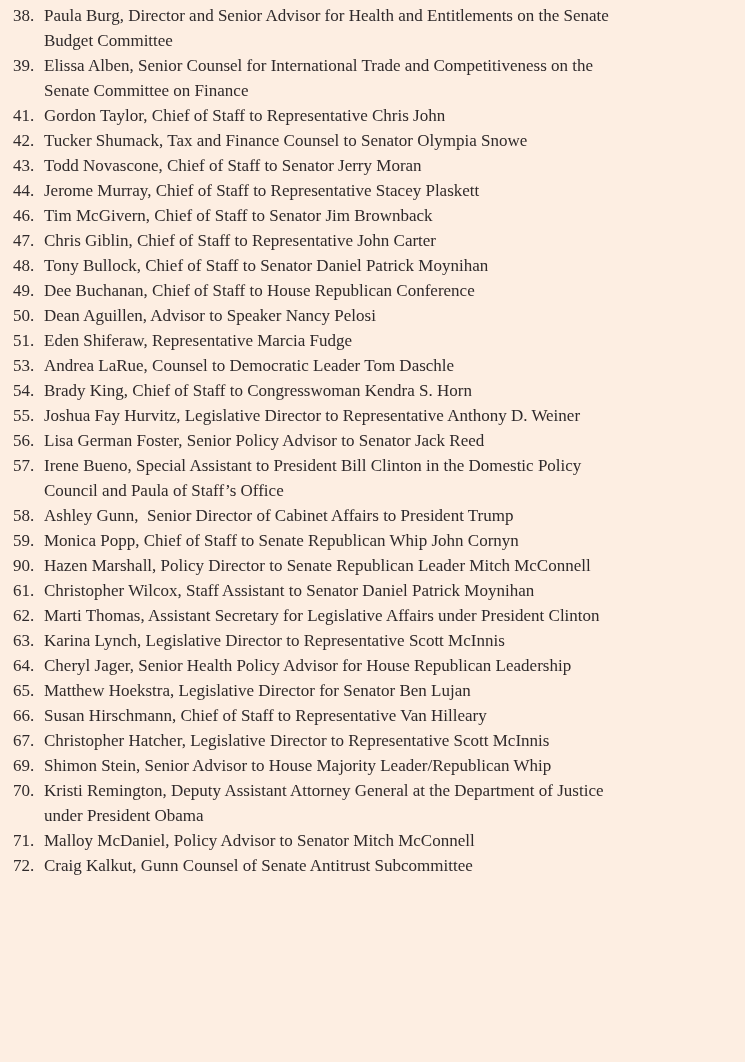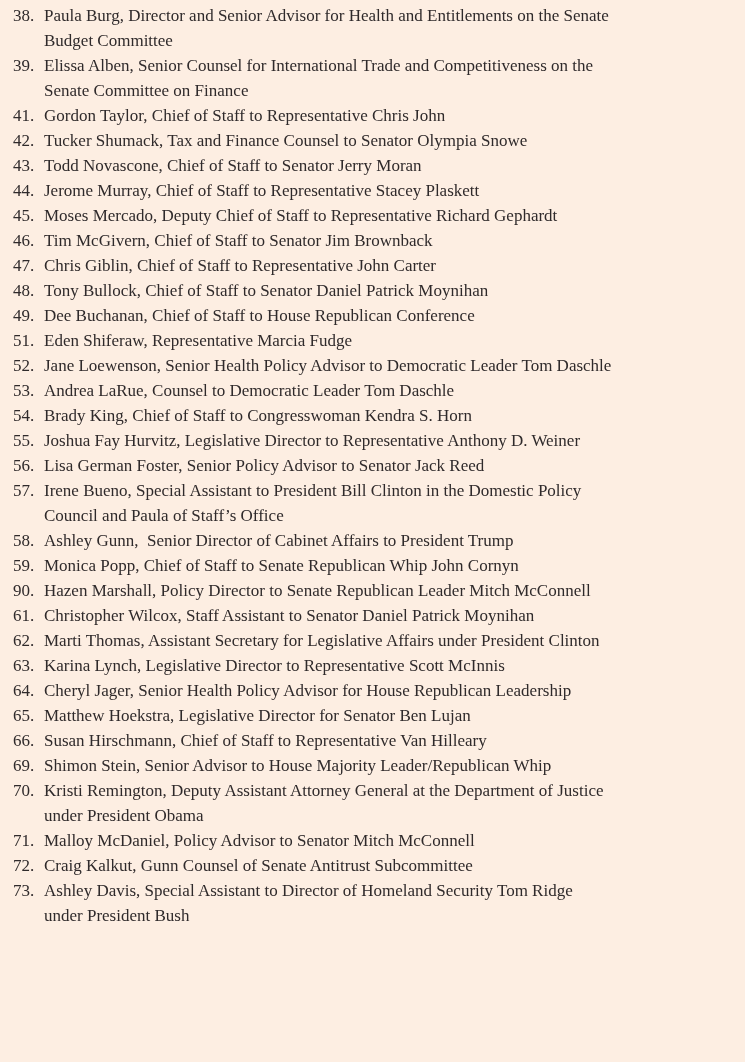--- a/index.html
+++ b/index.html
@@ -70,24 +70,20 @@
       <li>
         <span class="num">43.</span>
         <span class="txt">Todd Novascone, Chief of Staff to Senator Jerry Moran</span>
       </li>
 
       <li>
         <span class="num">44.</span>
         <span class="txt">Jerome Murray, Chief of Staff to Representative Stacey Plaskett</span>
       </li>
 
-      <li>
-        <span class="num">45.</span>
-        <span class="txt">Moses Mercado, Deputy Chief of Staff to Representative Richard Gephardt</span>
-      </li>
 
       <li>
         <span class="num">46.</span>
         <span class="txt">Tim McGivern, Chief of Staff to Senator Jim Brownback</span>
       </li>
 
       <li>
         <span class="num">47.</span>
         <span class="txt">Chris Giblin, Chief of Staff to Representative John Carter</span>
       </li>
@@ -95,30 +91,30 @@
       <li>
         <span class="num">48.</span>
         <span class="txt">Tony Bullock, Chief of Staff to Senator Daniel Patrick Moynihan</span>
       </li>
 
       <li>
         <span class="num">49.</span>
         <span class="txt">Dee Buchanan, Chief of Staff to House Republican Conference</span>
       </li>
 
+      <li>
+        <span class="num">50.</span>
+        <span class="txt">Dean Aguillen, Advisor to Speaker Nancy Pelosi</span>
+      </li>
 
       <li>
         <span class="num">51.</span>
         <span class="txt">Eden Shiferaw, Representative Marcia Fudge</span>
       </li>
 
-      <li>
-        <span class="num">52.</span>
-        <span class="txt">Jane Loewenson, Senior Health Policy Advisor to Democratic Leader Tom Daschle</span>
-      </li>
 
       <li>
         <span class="num">53.</span>
         <span class="txt">Andrea LaRue, Counsel to Democratic Leader Tom Daschle</span>
       </li>
 
       <li>
         <span class="num">54.</span>
         <span class="txt">Brady King, Chief of Staff to Congresswoman Kendra S. Horn</span>
       </li>
@@ -176,20 +172,24 @@
       <li>
         <span class="num">65.</span>
         <span class="txt">Matthew Hoekstra, Legislative Director for Senator Ben Lujan</span>
       </li>
 
       <li>
         <span class="num">66.</span>
         <span class="txt">Susan Hirschmann, Chief of Staff to Representative Van Hilleary</span>
       </li>
 
+      <li>
+        <span class="num">67.</span>
+        <span class="txt">Christopher Hatcher, Legislative Director to Representative Scott McInnis</span>
+      </li>
 
 
       <li>
         <span class="num">69.</span>
         <span class="txt">Shimon Stein, Senior Advisor to House Majority Leader/Republican Whip</span>
       </li>
 
       <li>
         <span class="num">70.</span>
         <span class="txt">Kristi Remington, Deputy Assistant Attorney General at the Department of Justice under President Obama</span>
@@ -198,19 +198,15 @@
       <li>
         <span class="num">71.</span>
         <span class="txt">Malloy McDaniel, Policy Advisor to Senator Mitch McConnell</span>
       </li>
 
       <li>
         <span class="num">72.</span>
         <span class="txt">Craig Kalkut, Gunn Counsel of Senate Antitrust Subcommittee</span>
       </li>
 
-      <li>
-        <span class="num">73.</span>
-        <span class="txt">Ashley Davis, Special Assistant to Director of Homeland Security Tom Ridge under President Bush</span>
-      </li>
 
     </ol>
 </div>
 
 </body></html>

